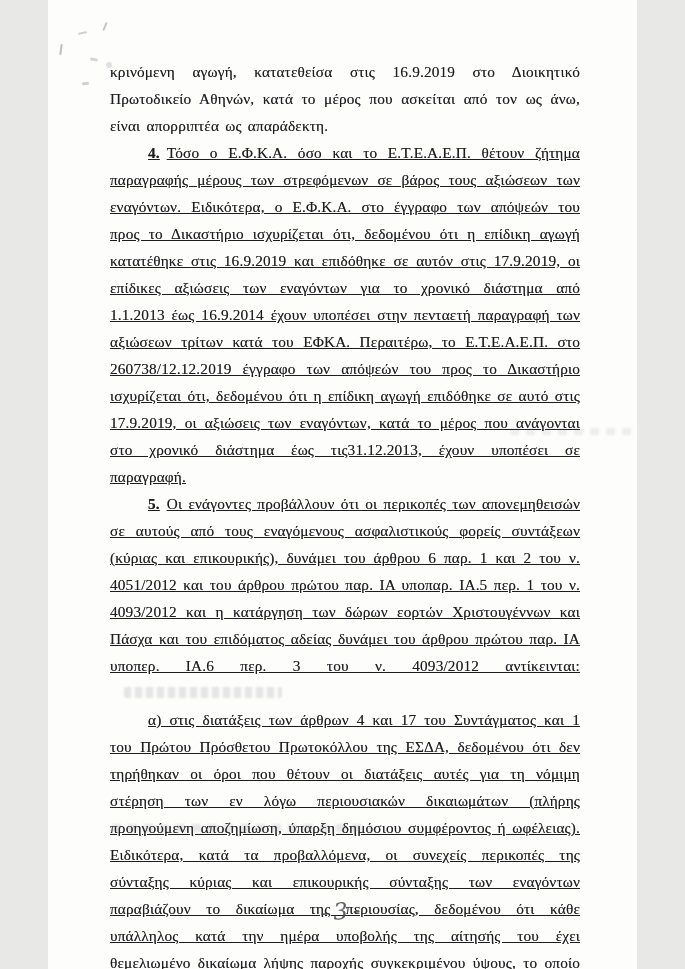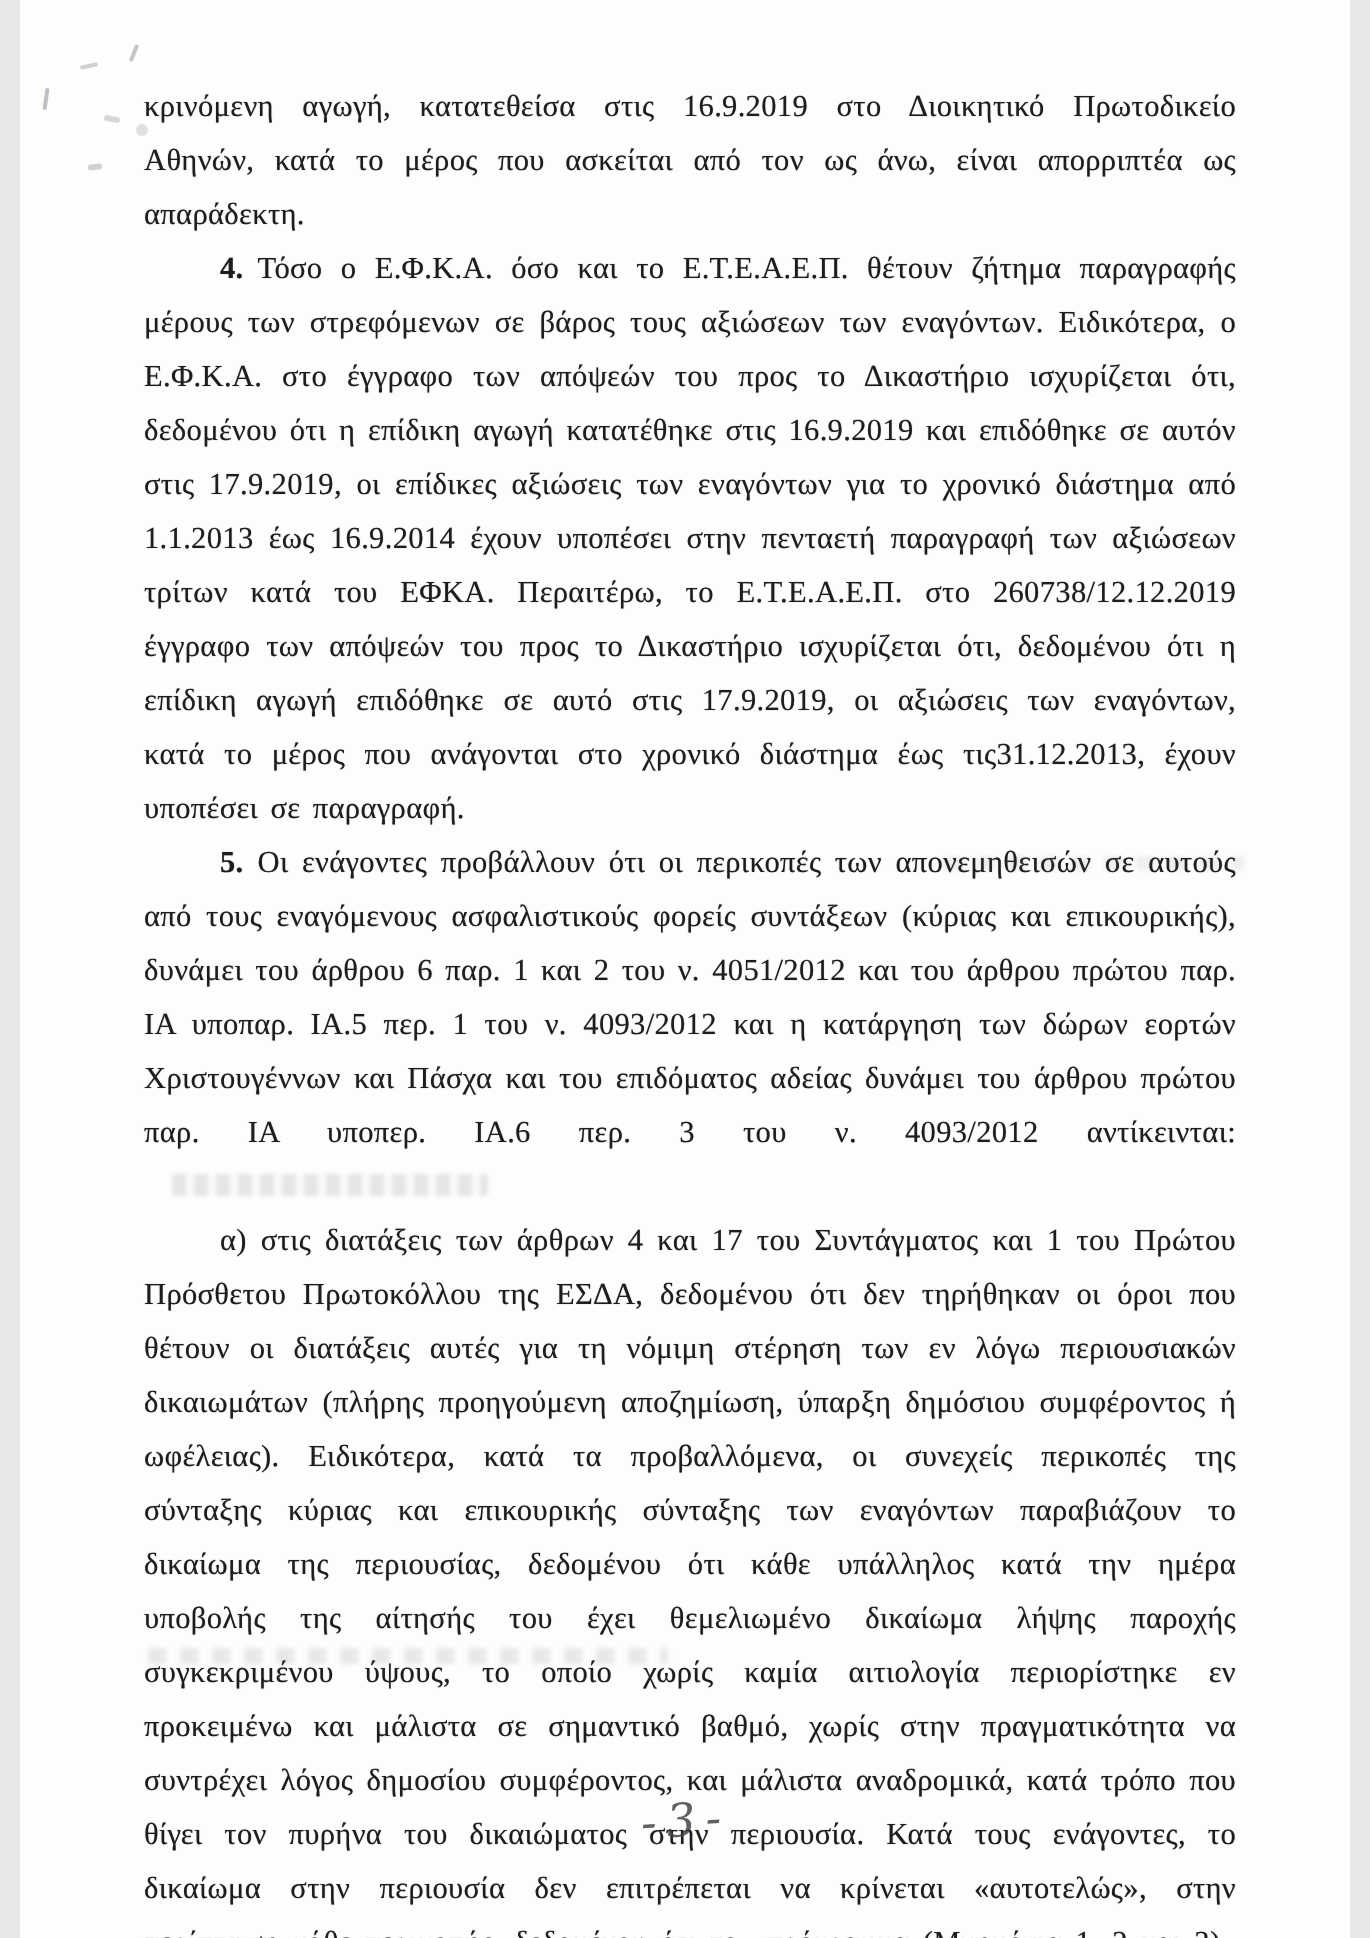--- a/index.html
+++ b/index.html
@@ -4,43 +4,43 @@
 <title>Scanned legal document page</title>
 <style>
   html, body {
     margin: 0;
     padding: 0;
     background: #e8e8e6;
     font-family: "Liberation Serif", serif;
   }
   .sheet {
     position: relative;
-    width: 665px;
+    width: 589px;
     height: 969px;
     margin: 0 auto;
     background: #fdfdfc;
     overflow: hidden;
     box-sizing: border-box;
-    padding: 40px 57px 0 62px;
+    padding: 58px 57px 0 62px;
     color: #1d1d1f;
   }
   .textblock {
     text-align: justify;
   }
   .para {
     margin: 0;
     font-size: 15.3px;
     line-height: 27px;
     letter-spacing: 0.15px;
     word-spacing: 2.2px;
     text-align: justify;
     color: #1d1d1f;
     text-shadow: 0 0 0.5px rgba(30,30,35,0.55);
   }
-  .para.indent { text-indent: 38px; }
+  .para.indent { text-indent: 38px; text-decoration: underline; }
   .num {
     font-weight: bold;
     padding-right: 7px;
   }
   .num:empty { display: none; padding: 0; }
 
   
   .ghost-inline {
     display: inline-block;
     width: 158px;

